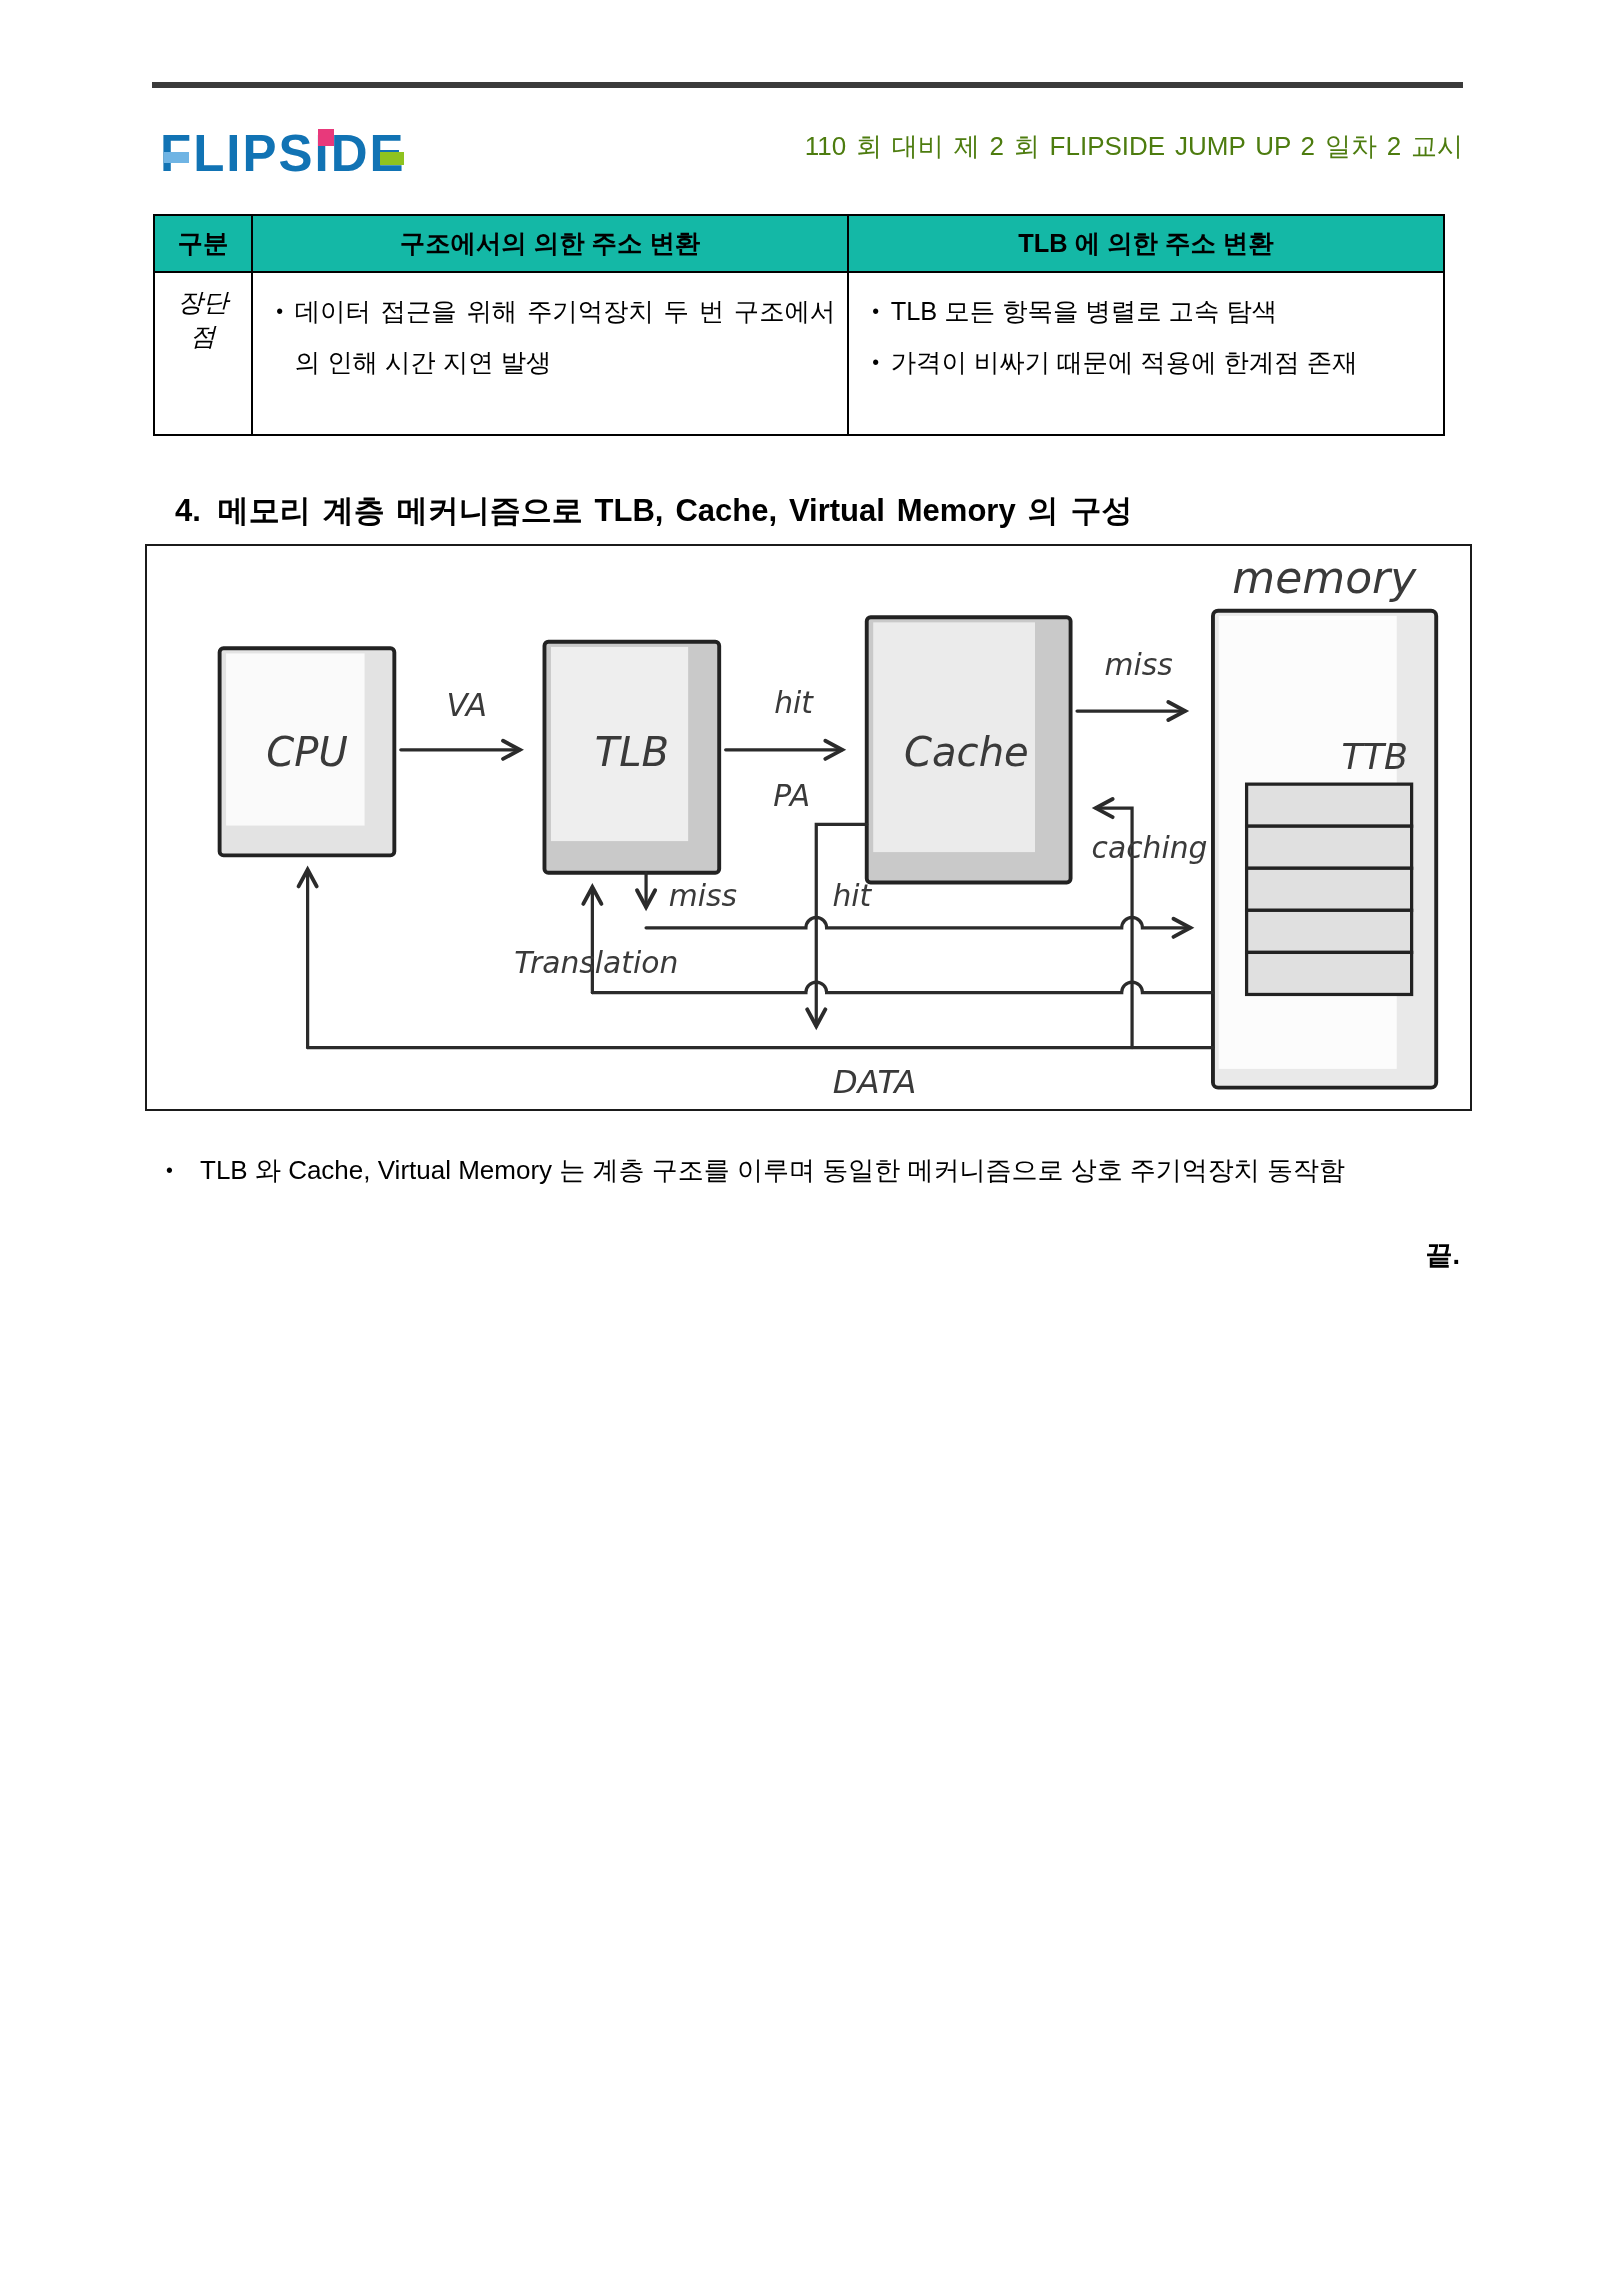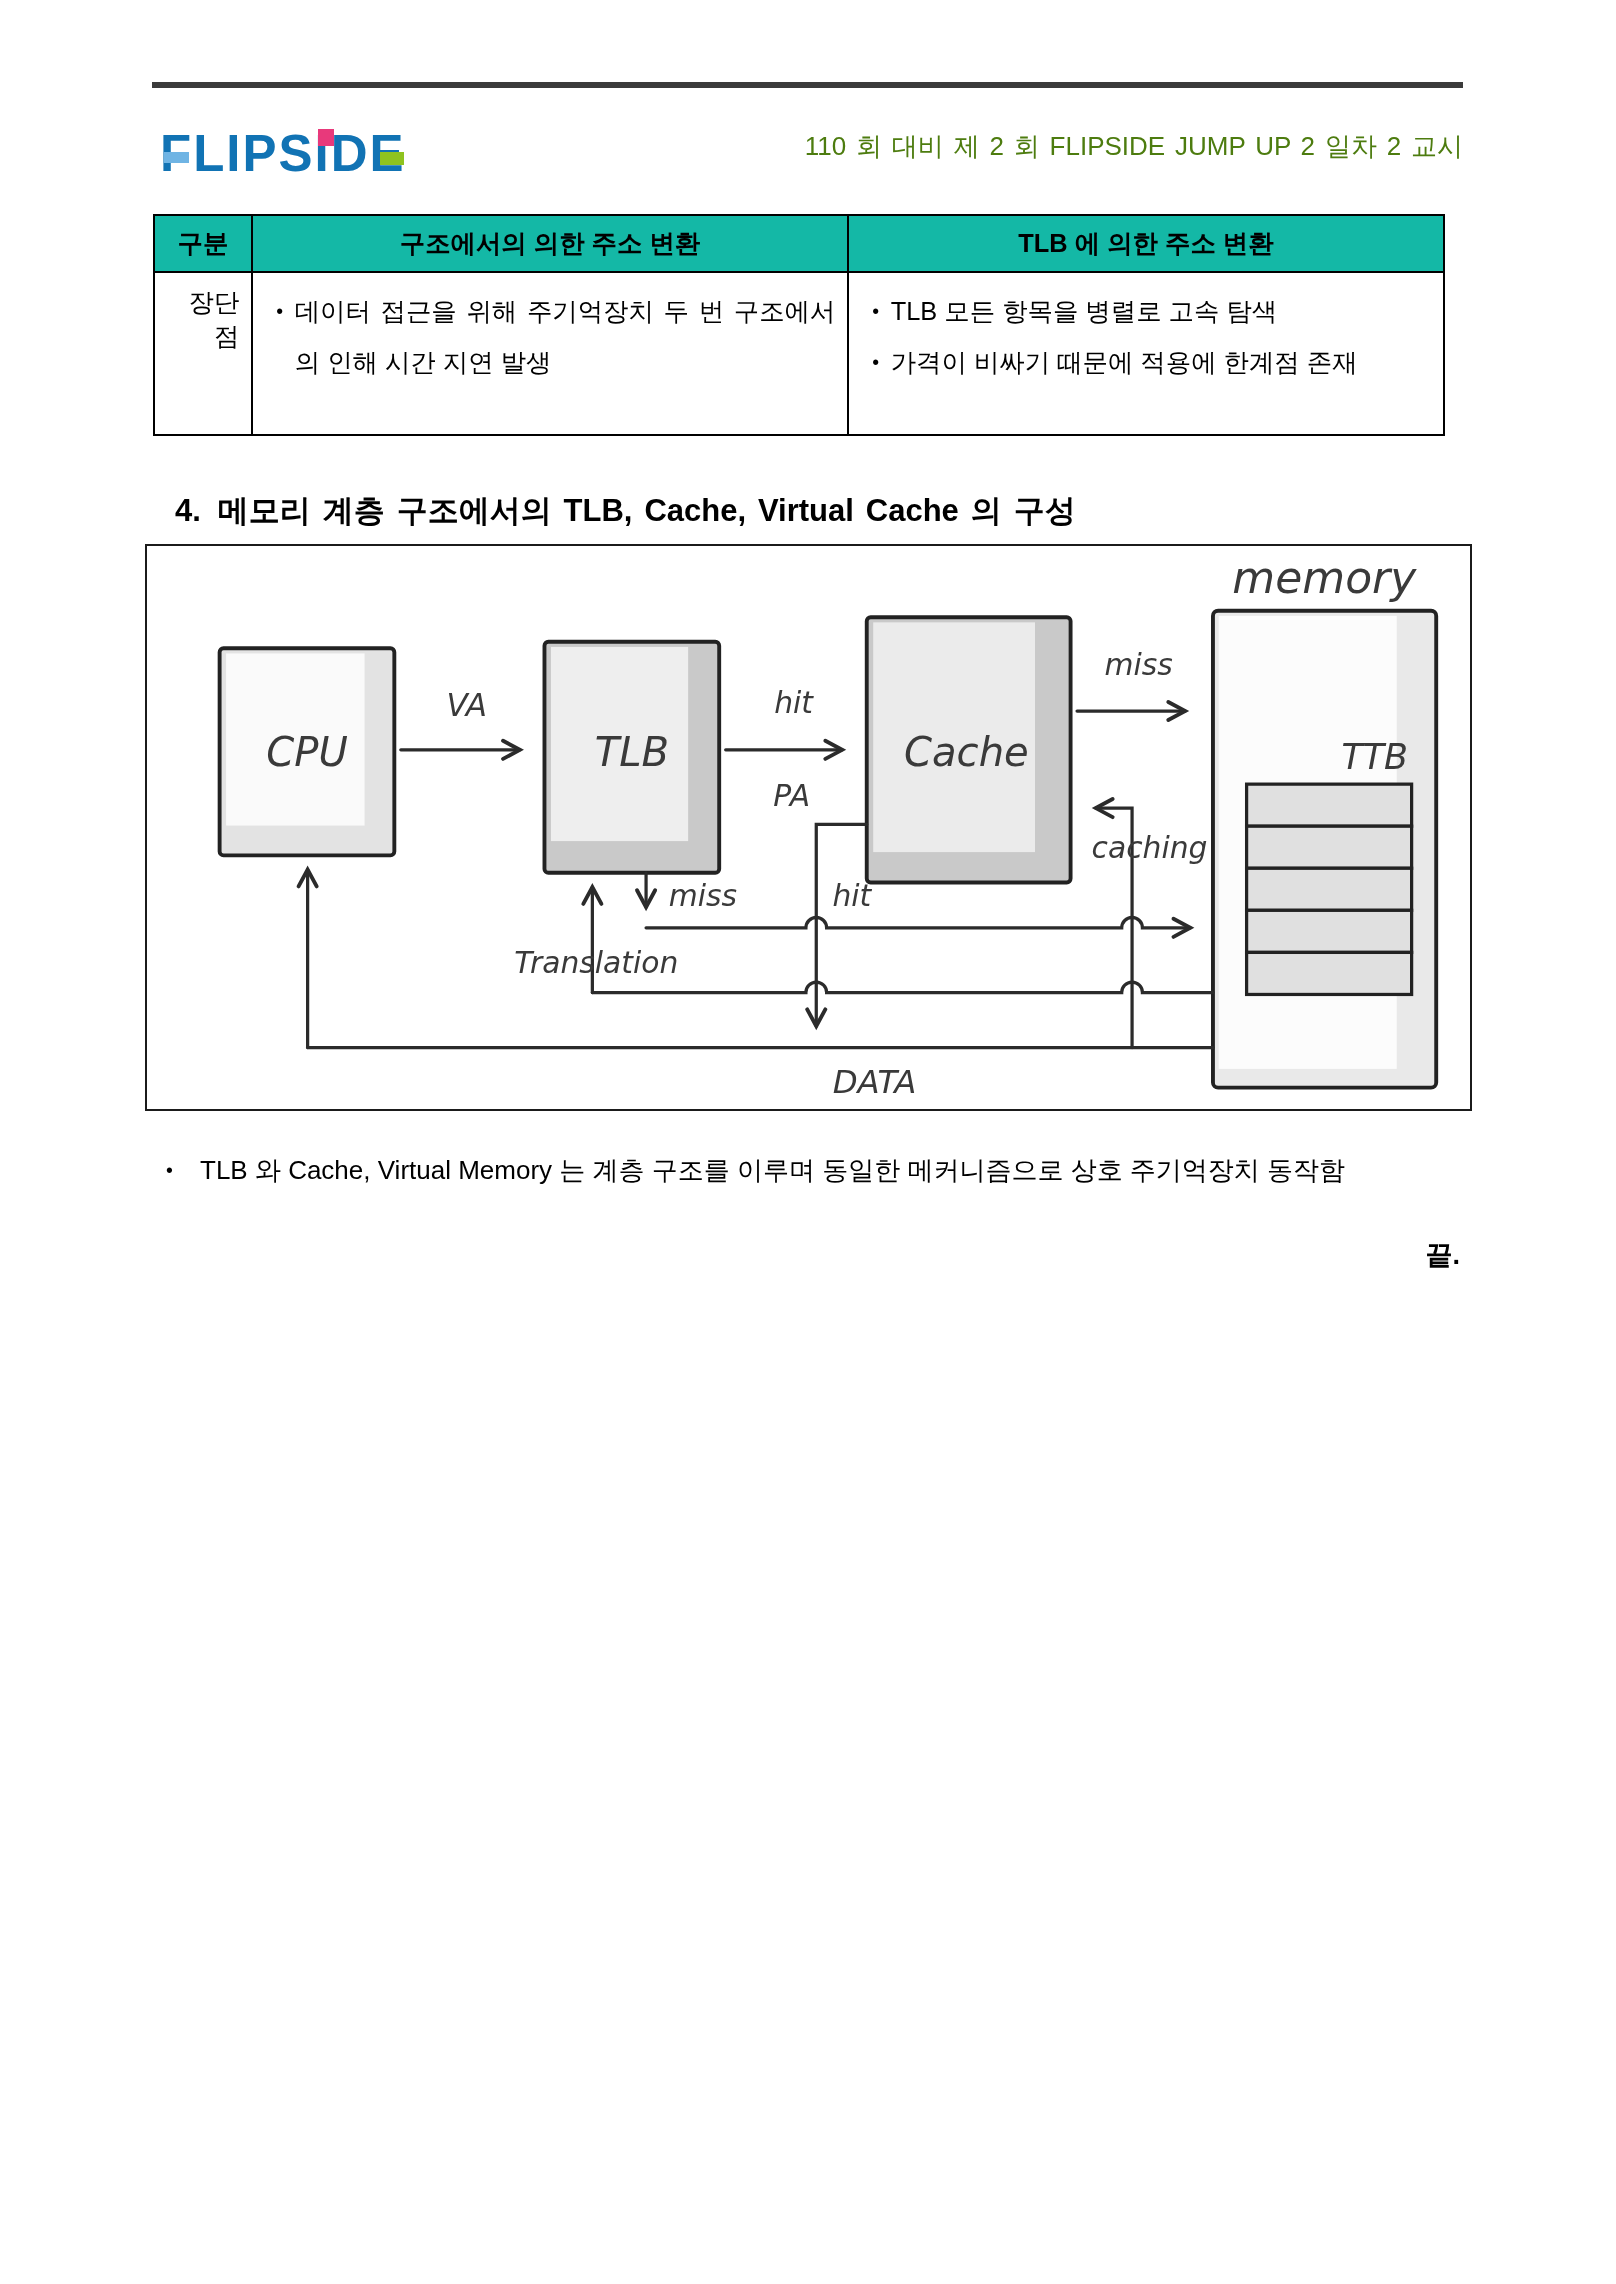--- a/index.html
+++ b/index.html
@@ -69,21 +69,21 @@
   table.cmp th {
     background: #14b8a6;
     font-weight: bold;
     text-align: center;
     height: 57px;
     vertical-align: middle;
     border-bottom: 2.6px solid #000;
     border-top: 2.6px solid #000;
   }
   table.cmp td { height: 163px; padding: 13px 11.7px; }
-  td.rowhead { text-align: right; padding-top: 17px; }
+  td.rowhead { text-align: center; padding-top: 17px; font-style: italic; }
   .cell-bullets { display: flex; flex-direction: column; }
   .bullet-item { display: flex; align-items: flex-start; }
   .bullet-glyph {
     width: 30px; flex: 0 0 30px;
     text-align: center;
     font-size: 19.5px;
     line-height: 51px;
   }
   .bullet-text {
     flex: 1;
@@ -187,21 +187,21 @@
             <span class="bullet-glyph">•</span>
             <span class="bullet-text">가격이 비싸기 때문에 적용에 한계점 존재</span>
           </div>
         </div>
       </td>
     </tr>
   </tbody>
     </table>
 
   <div class="section-heading">
-    <span class="num">4.</span><span>메모리 계층 구조에서의 TLB, Cache, Virtual Cache 의 구성</span>
+    <span class="num">4.</span><span>메모리 계층 메커니즘으로 TLB, Cache, Virtual Memory 의 구성</span>
   </div>
 
   <div class="diagram">
     <svg viewBox="0 0 2036 870">
       <defs>
         <marker id="arrow" markerUnits="userSpaceOnUse" markerWidth="44" markerHeight="44" refX="34" refY="22" orient="auto">
           <path d="M8 8 L34 22 L8 36" fill="none" stroke="#2b2b2b" stroke-width="6" stroke-linecap="round"></path>
         </marker>
       </defs>
 

